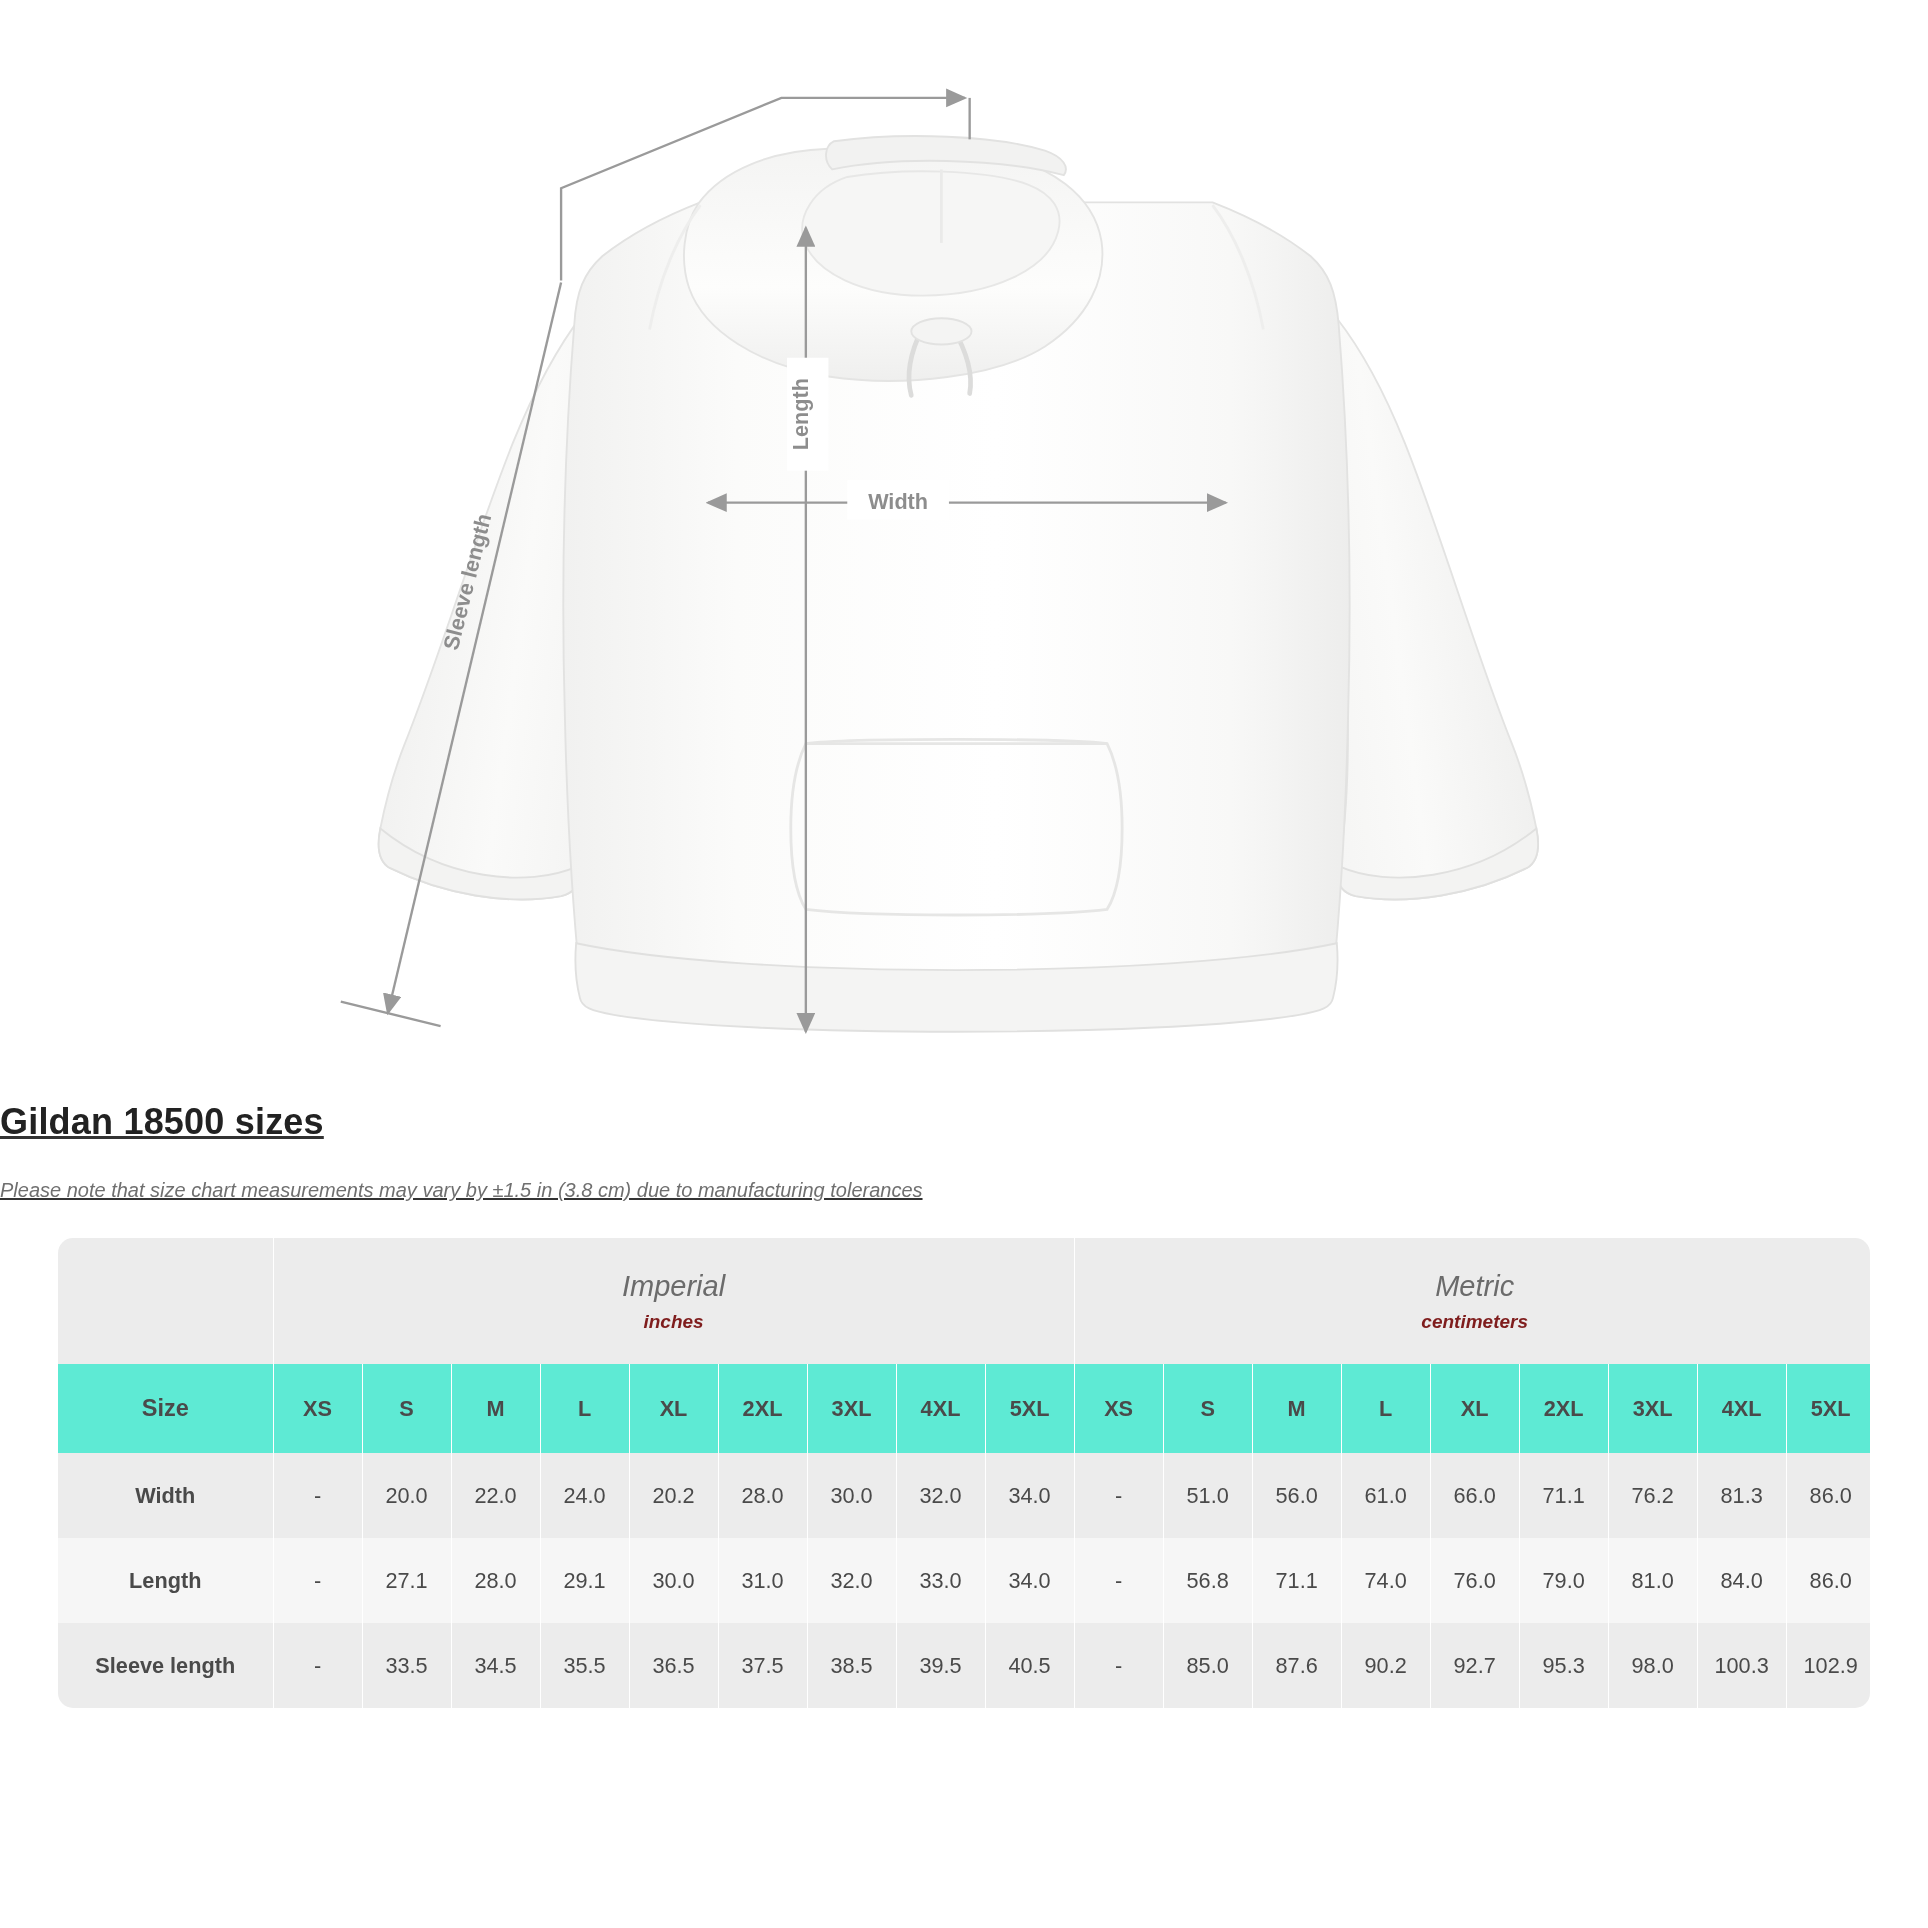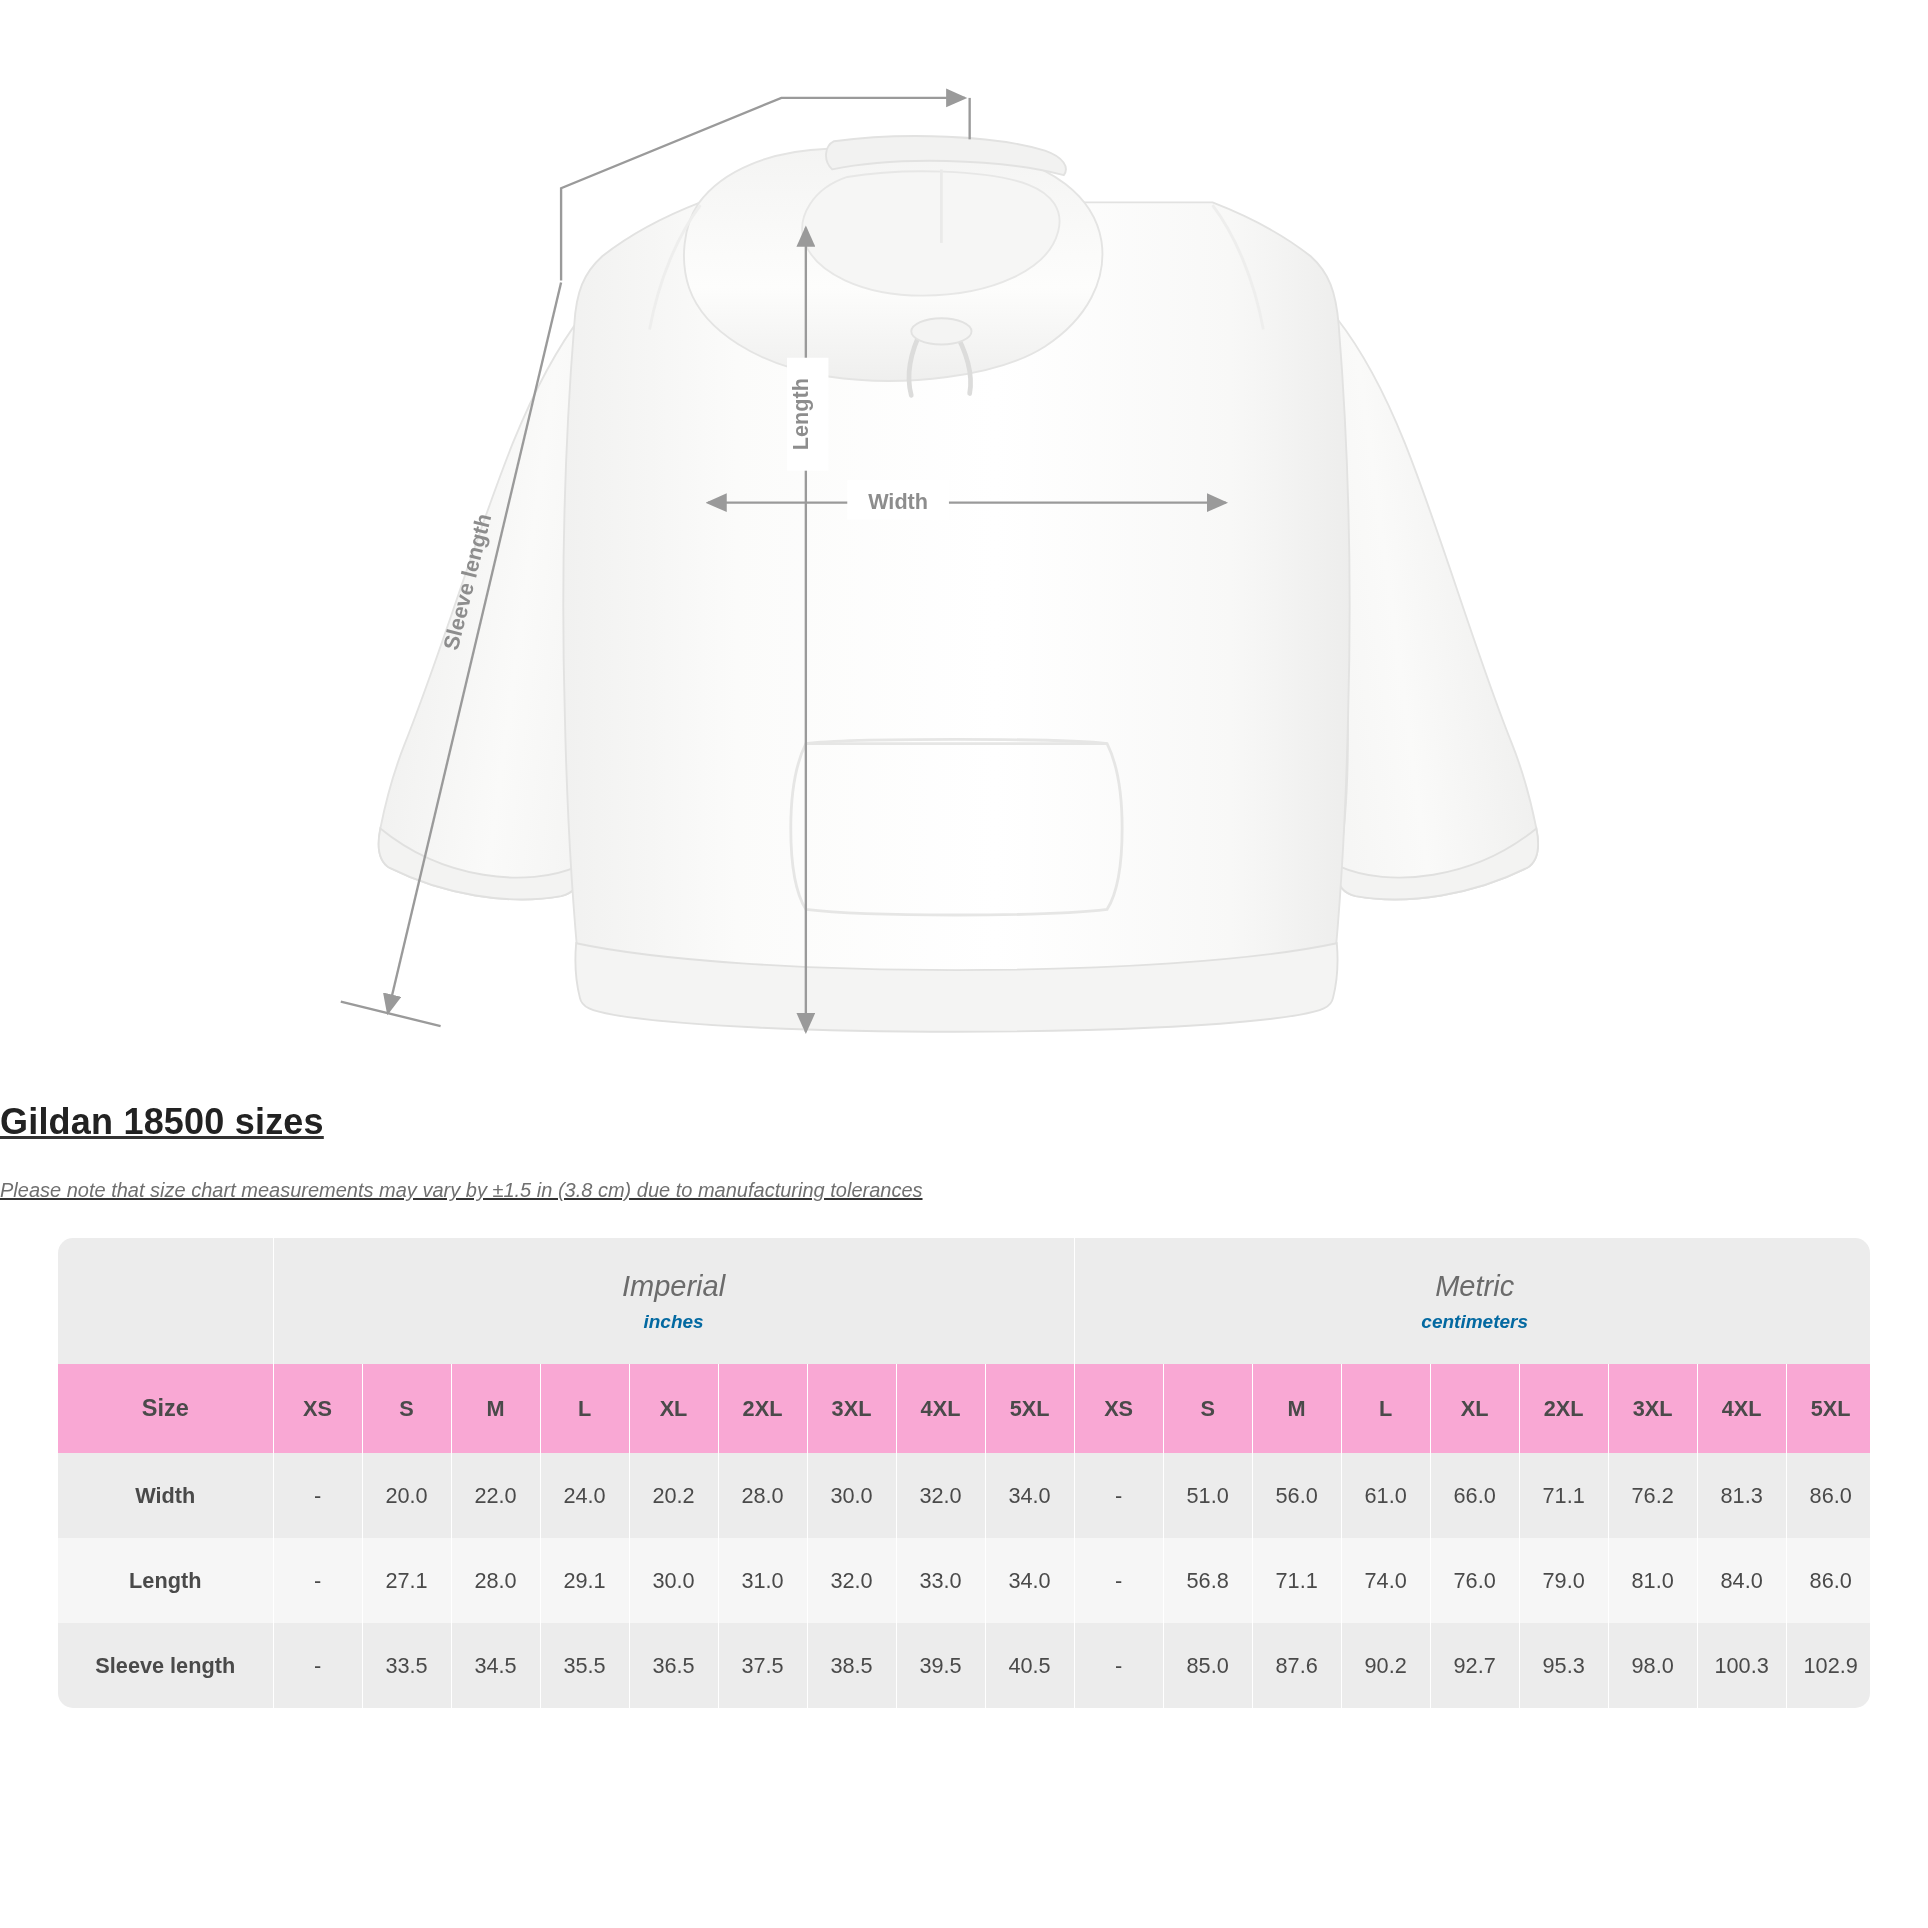--- a/index.html
+++ b/index.html
@@ -77,26 +77,26 @@
   .unit-name {
     font-size: 29px;
     font-weight: normal;
     font-style: italic;
     color: #6b6b6b;
     display: block;
   }
   .unit-sub {
     font-size: 19px;
     font-style: italic;
-    color: #0369a1;
+    color: #7f1d1d;
     display: block;
     margin-top: 7.5px;
   }
   .head-row th {
-    background: #f9a8d4;
+    background: #5eead4;
     height: 87px;
     font-size: 22.6px;
     font-weight: bold;
     color: #4a4a4a;
     border-right: 0.9px solid #ffffff;
   }
   .head-row th.rowlabel-col {
     font-size: 23.5px;
   }
   tbody tr td {

